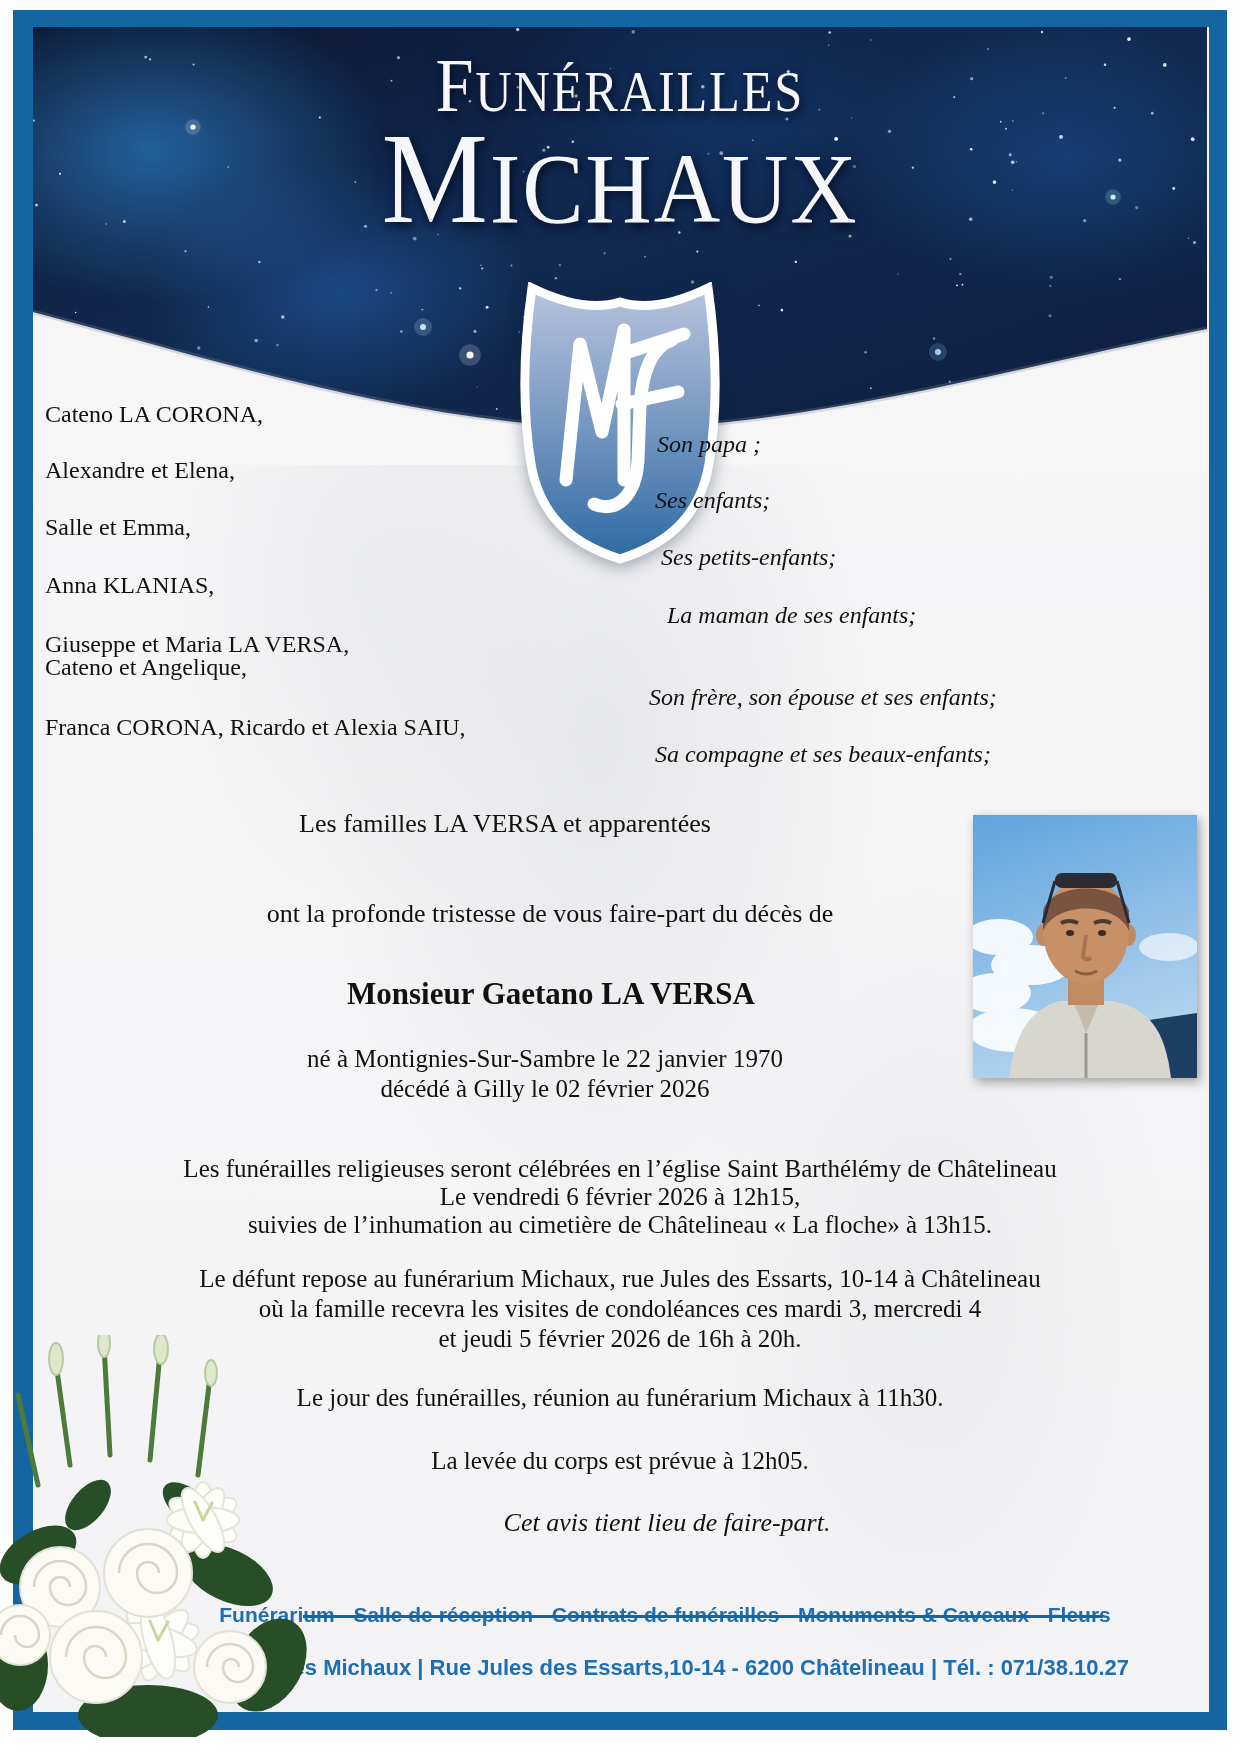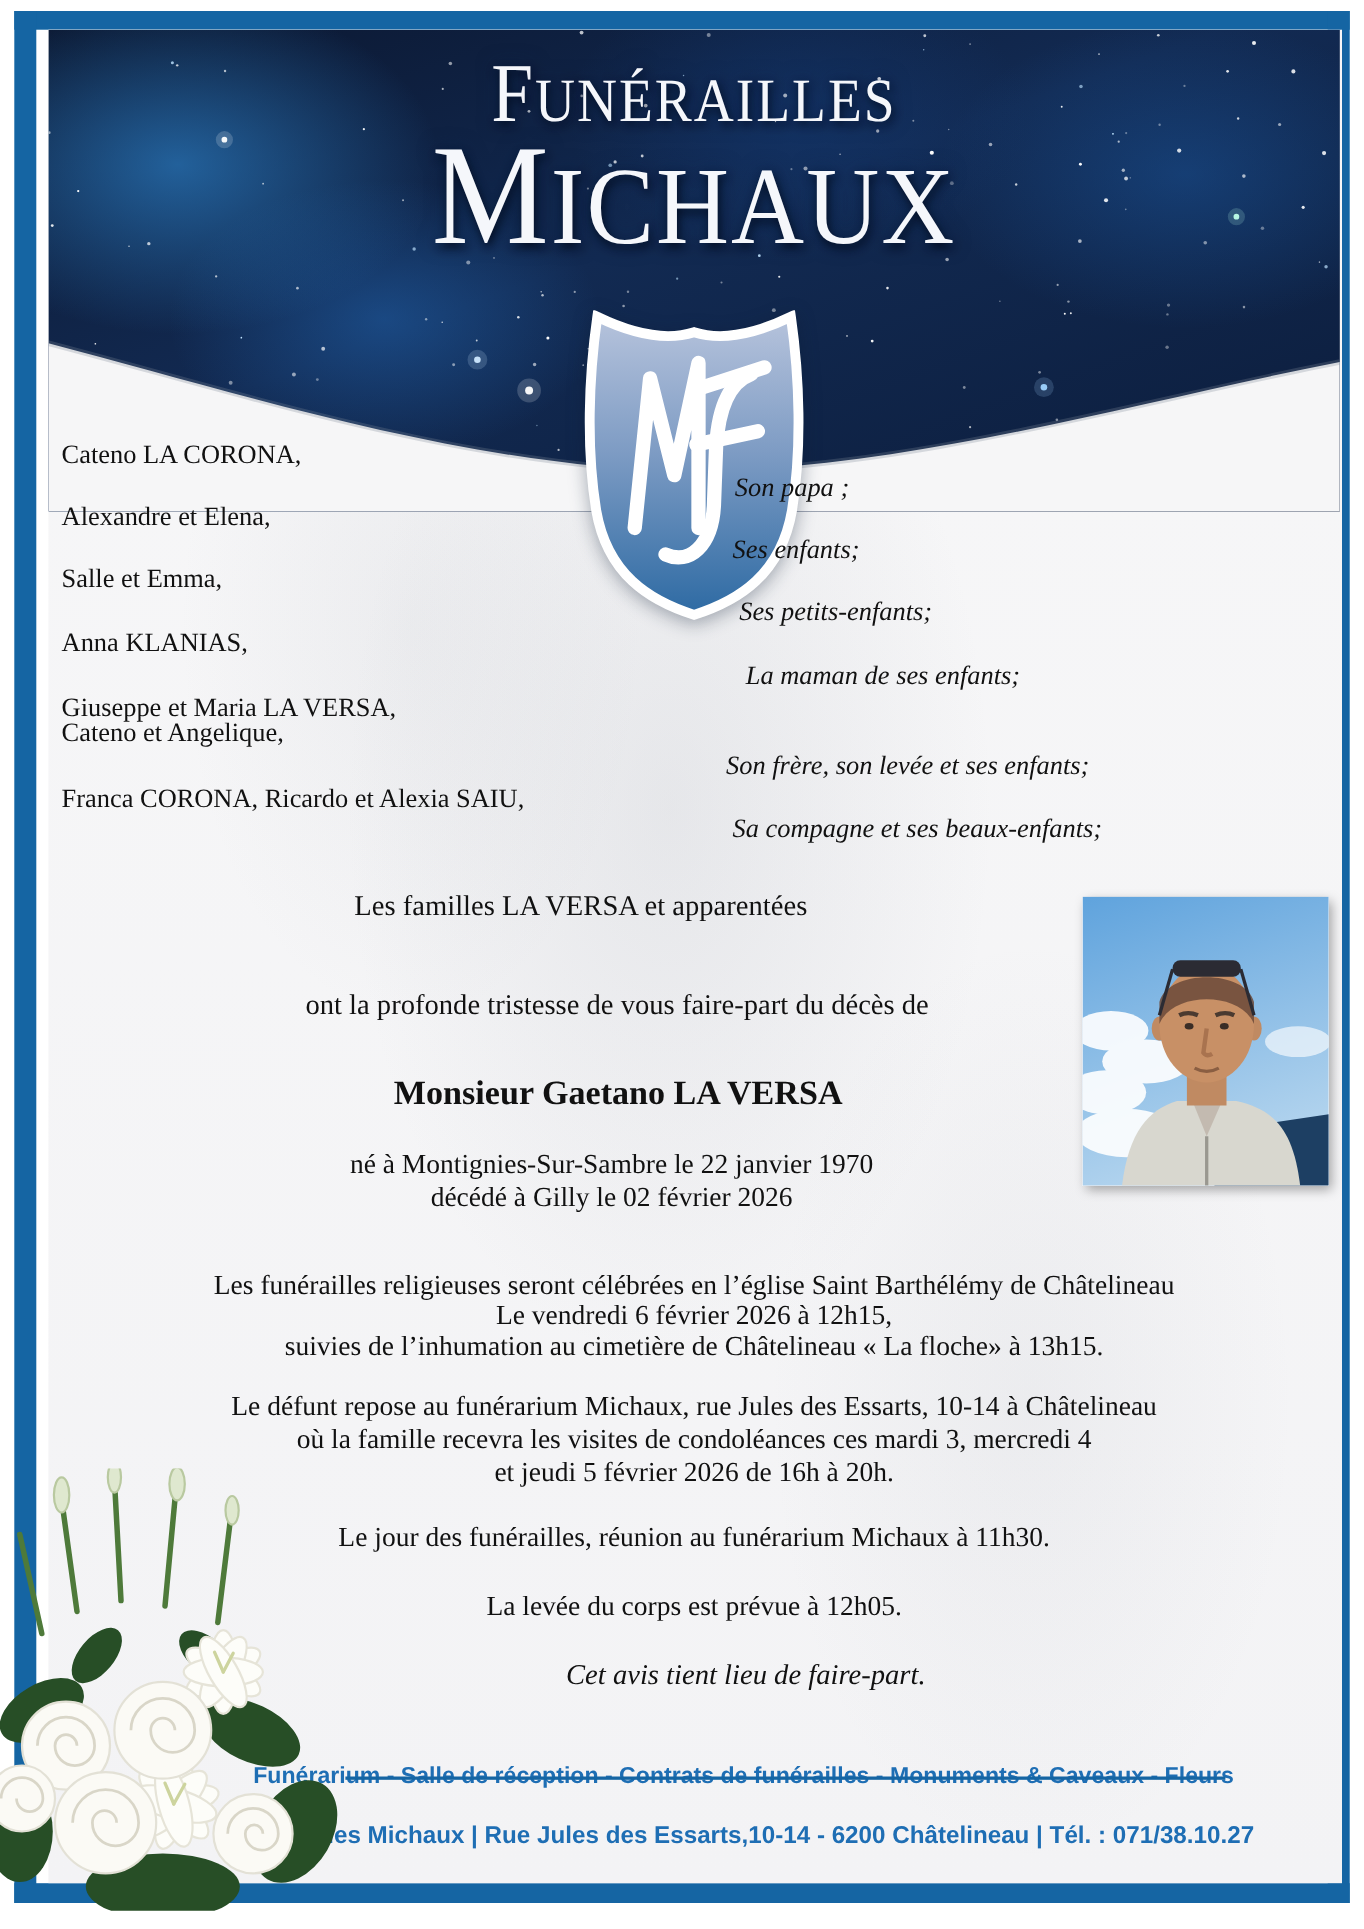--- a/index.html
+++ b/index.html
@@ -4,21 +4,21 @@
 <style>
   html,body{margin:0;padding:0;background:#fff;}
   .page{position:relative;width:1240px;height:1754px;background:#ffffff;overflow:hidden;
         font-family:"Liberation Serif", serif;color:#111;}
   
   .frame-top{position:absolute;left:13px;top:10px;width:1214px;height:17px;background:#1565a3;}
   .frame-left{position:absolute;left:13px;top:10px;width:20px;height:1720px;background:#1565a3;}
   .frame-right{position:absolute;left:1207px;top:10px;width:20px;height:1720px;background:#1565a3;}
   .bottom-bar{position:absolute;left:13px;top:1712px;width:1214px;height:18px;background:#1565a3;}
   
-  .content{position:absolute;left:44px;top:27px;width:1176px;height:1685px;overflow:hidden;
+  .content{position:absolute;left:33px;top:27px;width:1176px;height:1685px;overflow:hidden;
     background:
       radial-gradient(ellipse 420px 720px at 48% 42%, rgba(148,154,166,.16), transparent 70%),
       radial-gradient(ellipse 300px 520px at 28% 32%, rgba(148,154,166,.10), transparent 70%),
       radial-gradient(ellipse 340px 600px at 76% 74%, rgba(148,154,166,.09), transparent 70%),
       linear-gradient(#f7f7f8,#f3f3f5);}
   
   .sky{position:absolute;left:0;top:0;width:1174px;height:438px;
     background:
       radial-gradient(ellipse 340px 220px at 10% 28%, rgba(48,140,216,.60), transparent 70%),
       radial-gradient(ellipse 280px 180px at 26% 60%, rgba(36,110,190,.45), transparent 70%),
@@ -33,21 +33,21 @@
   .brand-line1::first-letter{font-size:76px;}
   .brand-line2{font-size:100px;line-height:104px;text-transform:uppercase;letter-spacing:2px;
                display:block;transform:scaleX(.92);margin-top:2px;}
   .brand-line2::first-letter{font-size:130px;}
   .shield{position:absolute;left:487px;top:255px;width:200px;height:285px;filter:drop-shadow(0 4px 8px rgba(10,25,50,.35));}
   
   .mline{position:absolute;font-size:24px;line-height:26px;white-space:nowrap;}
   .rline{position:absolute;font-size:24px;line-height:26px;font-style:italic;white-space:nowrap;}
   
   .cline{position:absolute;text-align:center;}
-  .families{left:0;top:756px;width:944px;font-size:26px;margin-left:12px;}
+  .families{left:0;top:756px;width:944px;font-size:26px;}
   .announce{left:0;top:846px;width:1034px;font-size:26px;}
   .deceased{left:0;top:918px;width:1036px;font-size:31px;font-weight:bold;}
   .birth{left:0;top:992px;width:1024px;font-size:25px;line-height:30px;}
   .ceremony{left:0;top:1103px;width:1174px;font-size:25px;line-height:28px;}
   .repose{left:0;top:1212px;width:1174px;font-size:25px;line-height:30px;}
   .meeting{left:0;top:1332px;width:1174px;font-size:25px;}
   .levee{left:0;top:1395px;width:1174px;font-size:25px;}
   .notice{left:0;top:1455px;width:1174px;font-size:26px;font-style:italic;padding-left:47px;}
   .linkline{left:0;top:1514px;width:1174px;font-size:28px;}
   .linkline a{color:#1e6eb4;text-decoration:underline;text-decoration-thickness:2px;text-underline-offset:5px;cursor:pointer;}
@@ -248,21 +248,21 @@
     <p class="mline" style="left:12px;top:463px">Salle et Emma,</p>
     <p class="mline" style="left:12px;top:521px">Anna KLANIAS,</p>
     <p class="mline" style="left:12px;top:580px">Giuseppe et Maria LA VERSA,</p>
     <p class="mline" style="left:12px;top:603px">Cateno et Angelique,</p>
     <p class="mline" style="left:12px;top:663px">Franca CORONA, Ricardo et Alexia SAIU,</p>
 
     <p class="rline" style="left:624px;top:380px">Son papa ;</p>
     <p class="rline" style="left:622px;top:436px">Ses enfants;</p>
     <p class="rline" style="left:628px;top:493px">Ses petits-enfants;</p>
     <p class="rline" style="left:634px;top:551px">La maman de ses enfants;</p>
-    <p class="rline" style="left:616px;top:633px">Son frère, son levée et ses enfants;</p>
+    <p class="rline" style="left:616px;top:633px">Son frère, son épouse et ses enfants;</p>
     <p class="rline" style="left:622px;top:690px">Sa compagne et ses beaux-enfants;</p>
 
     <p class="cline families">Les familles LA VERSA et apparentées</p>
     <p class="cline announce">ont la profonde tristesse de vous faire-part du décès de</p>
     <p class="cline deceased">Monsieur Gaetano LA VERSA</p>
     <p class="cline birth">
       <span>né à Montignies-Sur-Sambre le 22 janvier 1970</span><br>
       <span>décédé à Gilly le 02 février 2026</span>
     </p>
 

